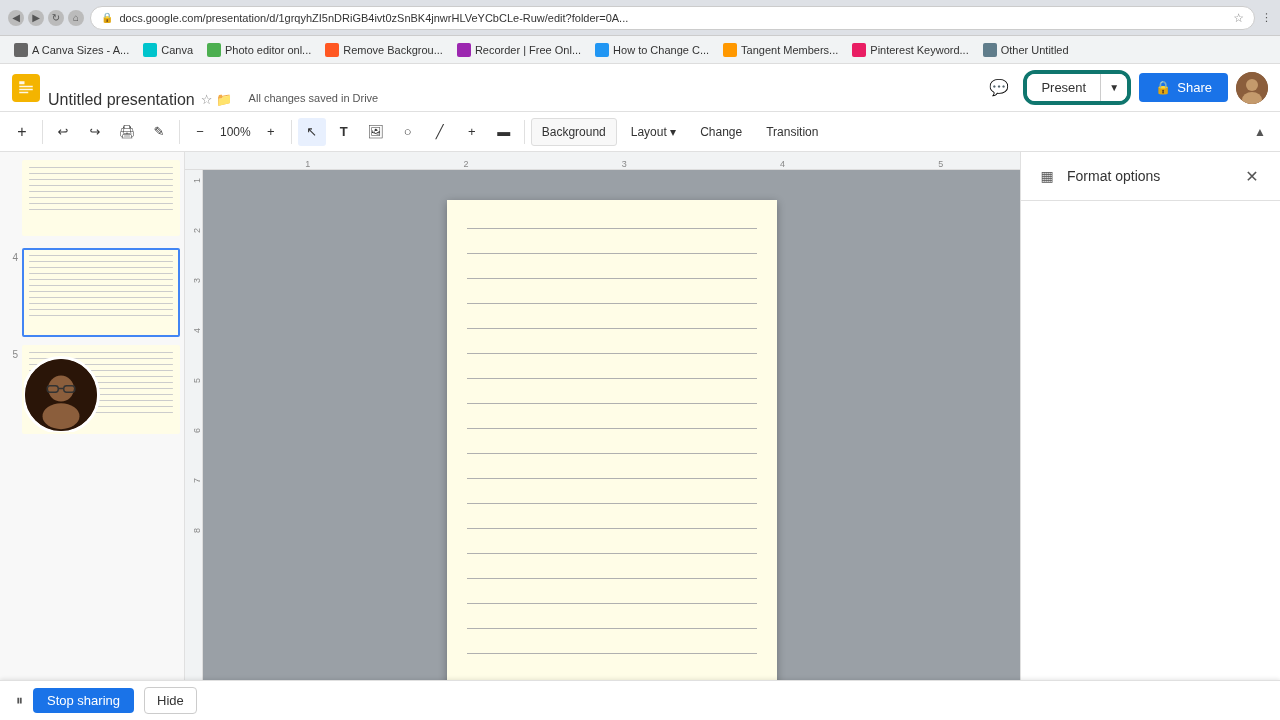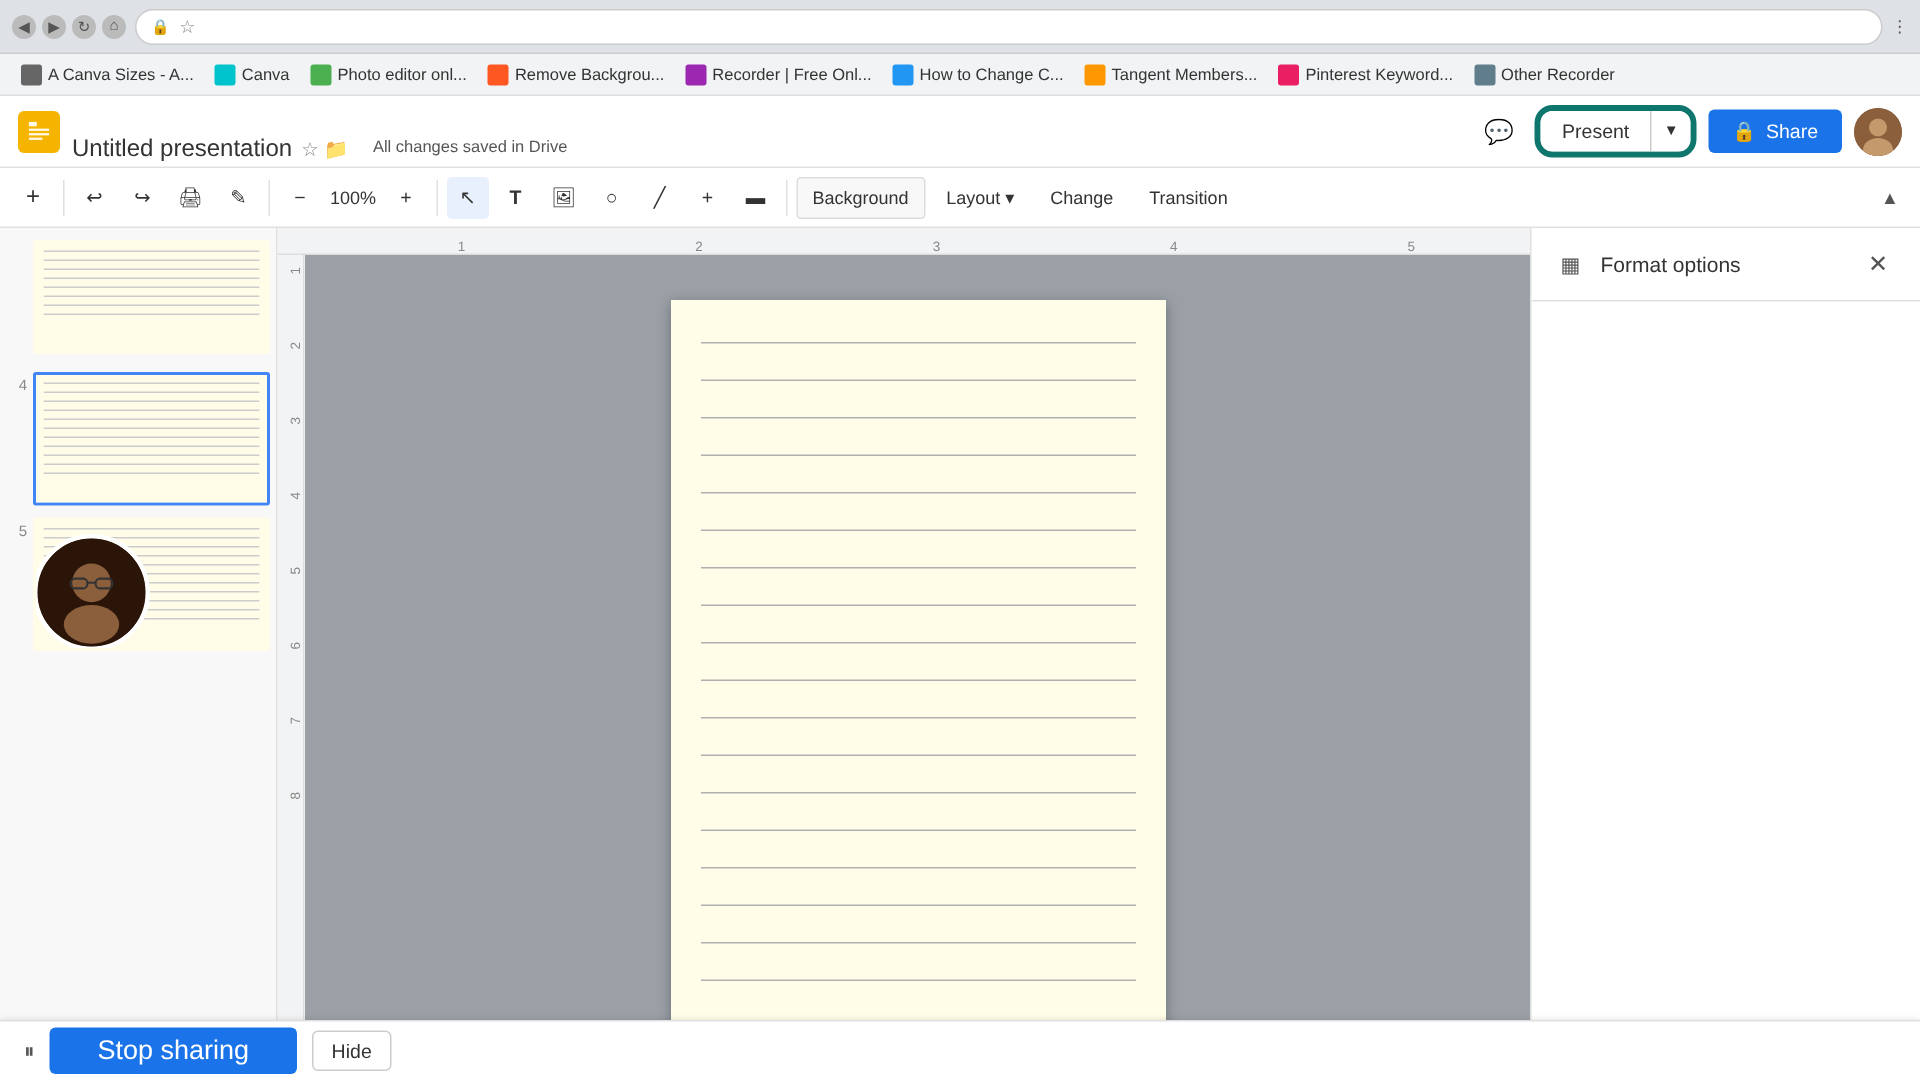--- a/index.html
+++ b/index.html
@@ -482,24 +482,24 @@
     }
     .loom-text {
       flex: 1;
       font-size: 13px;
       color: #333;
     }
     .loom-stop-btn {
       background: #1a73e8;
       color: white;
       border: none;
-      padding: 5px 32px;
+      padding: 5px 14px;
       border-radius: 4px;
       cursor: pointer;
-      font-size: 18px;
+      font-size: 13px;
     }
     .loom-hide-btn {
       background: white;
       color: #333;
       border: 1px solid #ccc;
       padding: 5px 12px;
       border-radius: 4px;
       cursor: pointer;
       font-size: 13px;
     }
@@ -533,20 +533,21 @@
 
 <div class="browser-bar">
   <div class="browser-controls">
     <button class="browser-btn">◀</button>
     <button class="browser-btn">▶</button>
     <button class="browser-btn">↻</button>
     <button class="browser-btn">⌂</button>
   </div>
   <div class="address-bar">
     <span class="lock-icon">🔒</span>
+    <span class="address-text">docs.google.com/presentation/d/1grqyhZI5nDRiGB4ivt0zSnBK4jnwrHLVeYCbCLe-Ruw/edit?folder=0A...</span>
     <span class="star-icon">☆</span>
   </div>
   <div style="display:flex;gap:4px;align-items:center;">
     <span style="font-size:11px;color:#555;cursor:pointer;">⋮</span>
   </div>
 </div>
 
 <div class="bookmarks-bar">
   <div class="bookmark-item">
     <span class="bookmark-favicon fav-paper"></span>
@@ -575,21 +576,21 @@
   <div class="bookmark-item">
     <span class="bookmark-favicon fav-tangent"></span>
     <span>Tangent Members...</span>
   </div>
   <div class="bookmark-item">
     <span class="bookmark-favicon fav-pinterest"></span>
     <span>Pinterest Keyword...</span>
   </div>
   <div class="bookmark-item">
     <span class="bookmark-favicon fav-more"></span>
-    <span>Other Recorder</span>
+    <span>Other Untitled</span>
   </div>
 </div>
 
 <div class="app-container">
 
   <div class="app-header">
     <div class="app-logo">
       <svg width="18" height="18" viewBox="0 0 24 24" fill="white">
         <rect x="3" y="3" width="7" height="4" fill="white" opacity="0.9"></rect>
         <rect x="3" y="9" width="18" height="2" fill="white" opacity="0.9"></rect>

